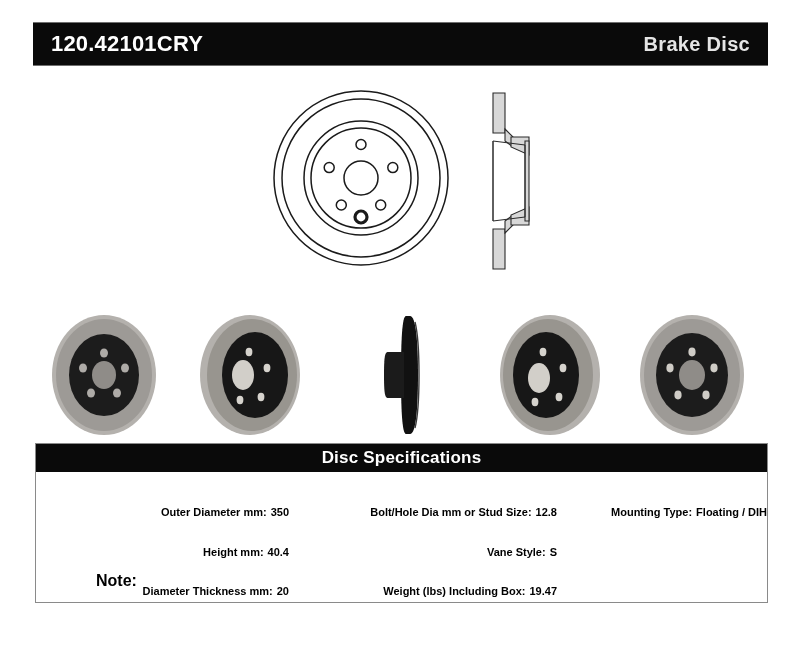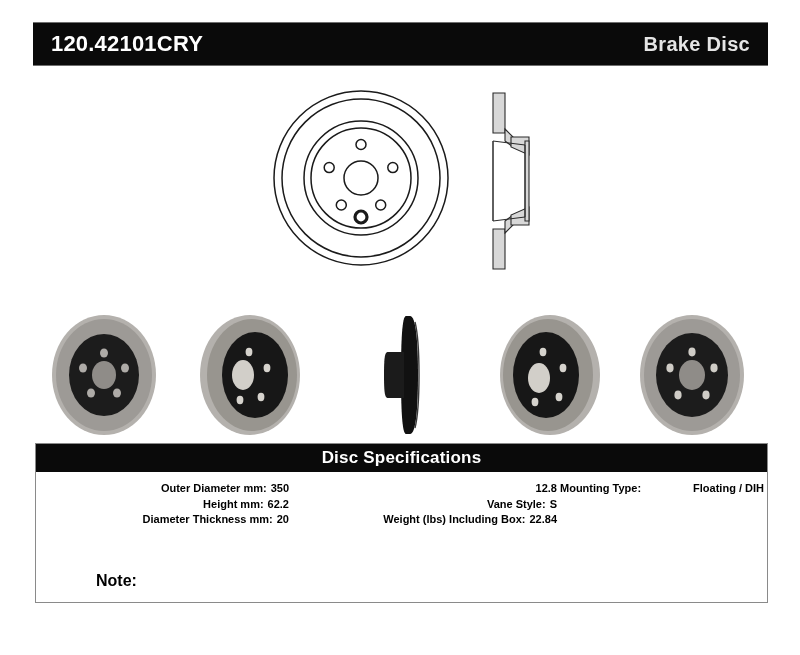--- a/index.html
+++ b/index.html
@@ -114,27 +114,27 @@
   .spec-col-mid   { width: 268px; }
   .spec-col-right { width: 210px; }
 
   .spec-row {
     display: flex;
     justify-content: flex-end;
     font-size: 11px;
     font-weight: bold;
     line-height: 15.6px;
     white-space: nowrap;
+    margin-top: 24px;
   }
   .spec-label { text-align: right; }
   .spec-value { margin-left: 4px; text-align: left; }
 
   .spec-col-right .spec-row {
-    justify-content: center;
-    gap: 48px;
+    justify-content: flex-end;
   }
 
   .note-row {
     position: absolute;
     left: 60px;
     top: 128px;
     font-size: 16px;
     font-weight: bold;
   }
   .note-value {
@@ -268,39 +268,40 @@
 
   <div class="spec-columns">
 
     <div class="spec-col-left">
       <div class="spec-row">
         <span class="spec-label">Outer Diameter mm:</span>
         <span class="spec-value">350</span>
       </div>
       <div class="spec-row">
         <span class="spec-label">Height mm:</span>
-        <span class="spec-value">62.2</span>
+        <span class="spec-value">40.4</span>
       </div>
       <div class="spec-row">
         <span class="spec-label">Diameter Thickness mm:</span>
         <span class="spec-value">20</span>
       </div>
     </div>
 
     <div class="spec-col-mid">
       <div class="spec-row">
+        <span class="spec-label">Bolt/Hole Dia mm or Stud Size:</span>
         <span class="spec-value">12.8</span>
       </div>
       <div class="spec-row">
         <span class="spec-label">Vane Style:</span>
         <span class="spec-value">S</span>
       </div>
       <div class="spec-row">
         <span class="spec-label">Weight (lbs) Including Box:</span>
-        <span class="spec-value">22.84</span>
+        <span class="spec-value">19.47</span>
       </div>
     </div>
 
     <div class="spec-col-right">
       <div class="spec-row">
         <span class="spec-label">Mounting Type:</span>
         <span class="spec-value">Floating / DIH</span>
       </div>
     </div>
   </div>

